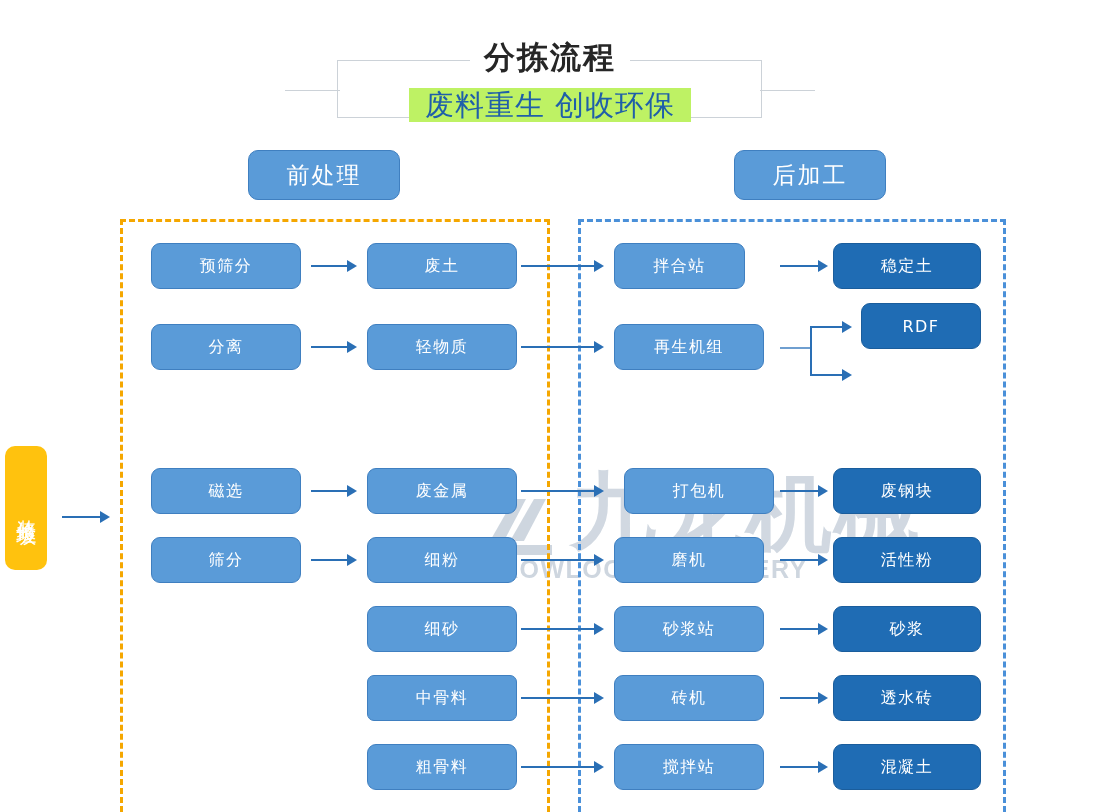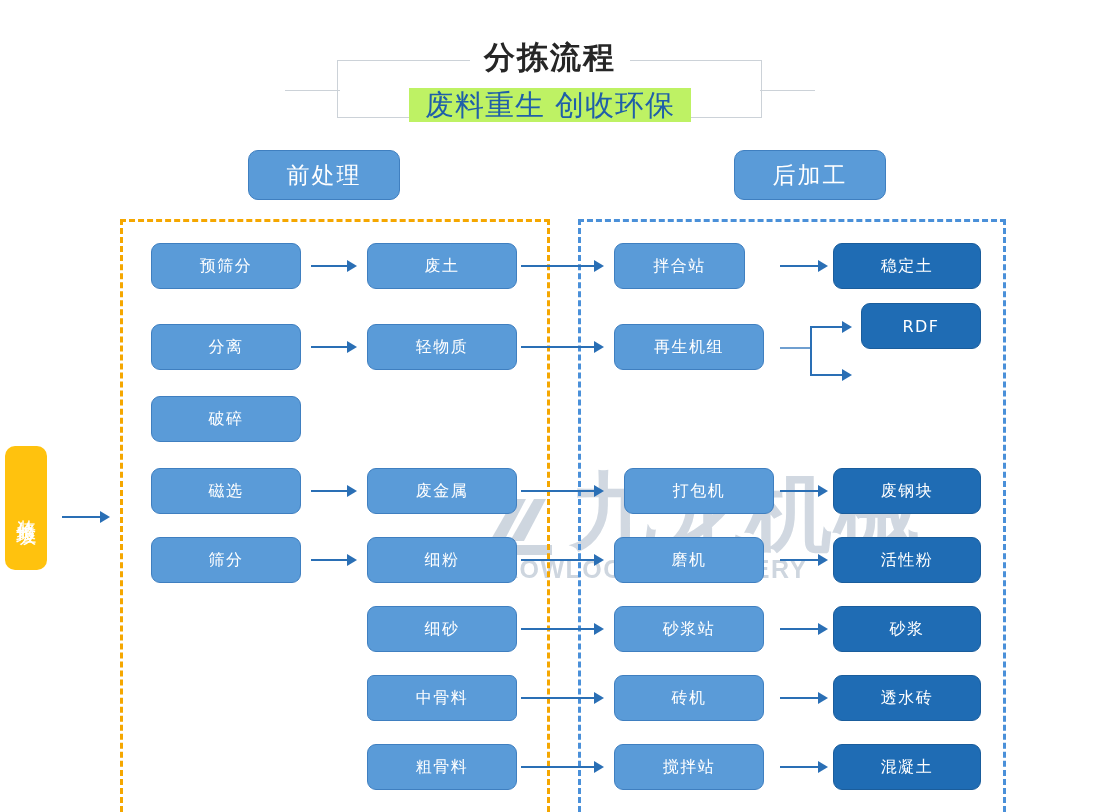--- a/index.html
+++ b/index.html
@@ -127,21 +127,20 @@
   <div class="frame" id="frame-pre"></div>
   <div class="frame" id="frame-post"></div>
 
   <div id="input-node">装修垃圾</div>
 
   <div class="hline" style="left:62px;top:516px;width:40px;"></div>
   <div class="ahead" style="left:100px;top:511px;"></div>
 
   <div class="node light" style="left:151px;top:243px;width:150px;">预筛分</div>
   <div class="node light" style="left:151px;top:324px;width:150px;">分离</div>
-  <div class="node light" style="left:151px;top:396px;width:150px;">破碎</div>
   <div class="node light" style="left:151px;top:468px;width:150px;">磁选</div>
   <div class="node light" style="left:151px;top:537px;width:150px;">筛分</div>
 
   <div class="node light" style="left:367px;top:243px;width:150px;">废土</div>
   <div class="node light" style="left:367px;top:324px;width:150px;">轻物质</div>
   <div class="node light" style="left:367px;top:468px;width:150px;">废金属</div>
   <div class="node light" style="left:367px;top:537px;width:150px;">细粉</div>
   <div class="node light" style="left:367px;top:606px;width:150px;">细砂</div>
   <div class="node light" style="left:367px;top:675px;width:150px;border-radius:7px;">中骨料</div>
   <div class="node light" style="left:367px;top:744px;width:150px;">粗骨料</div>

